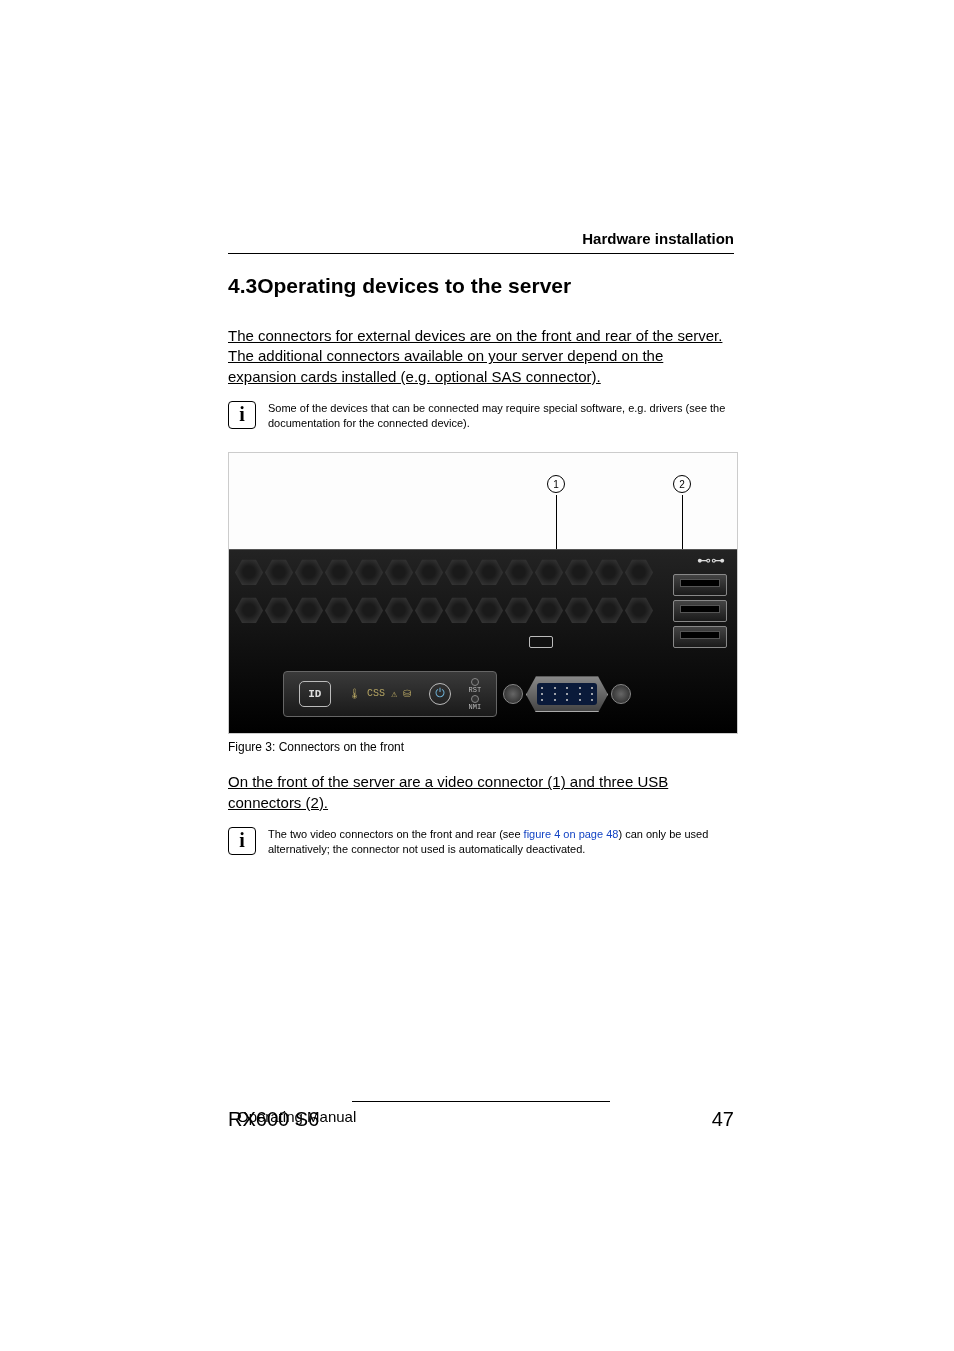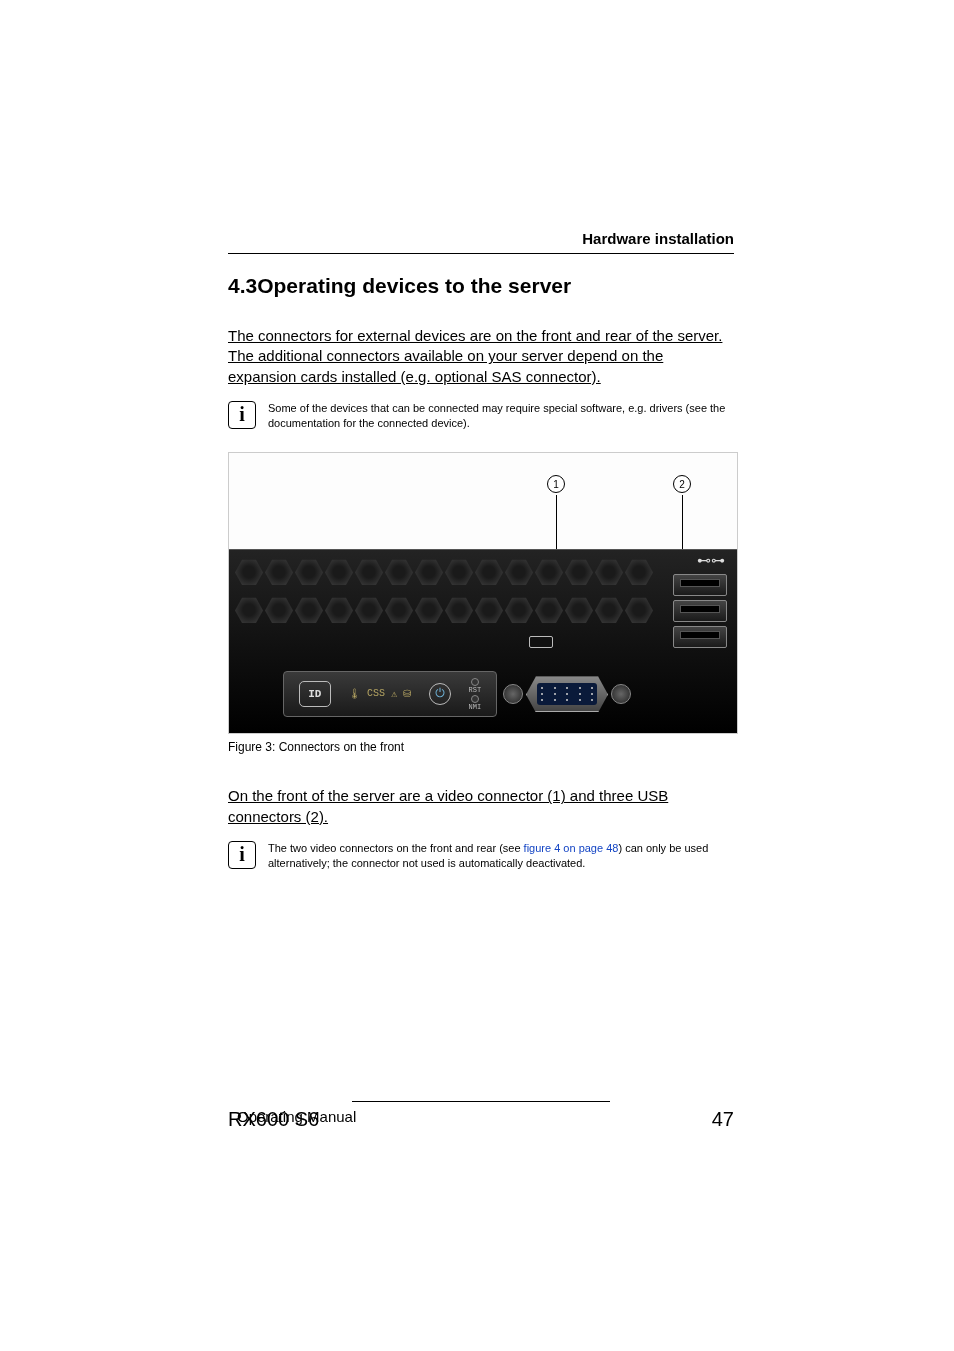--- a/index.html
+++ b/index.html
@@ -236,21 +236,21 @@
   .mini-port {
     position: absolute;
     left: 300px; top: 86px;
     width: 22px; height: 10px;
     border: 1px solid #bbb;
     border-radius: 2px;
     background: #111;
   }
   .figure-caption {
     font-size: 12px;
-    margin: 6px 0 32px;
+    margin: 6px 0 18px;
   }
   .link-text {
     color: #1344c4;
   }
   .footer-area {
     position: absolute;
     left: 228px;
     right: 220px;
     bottom: 220px;
   }

